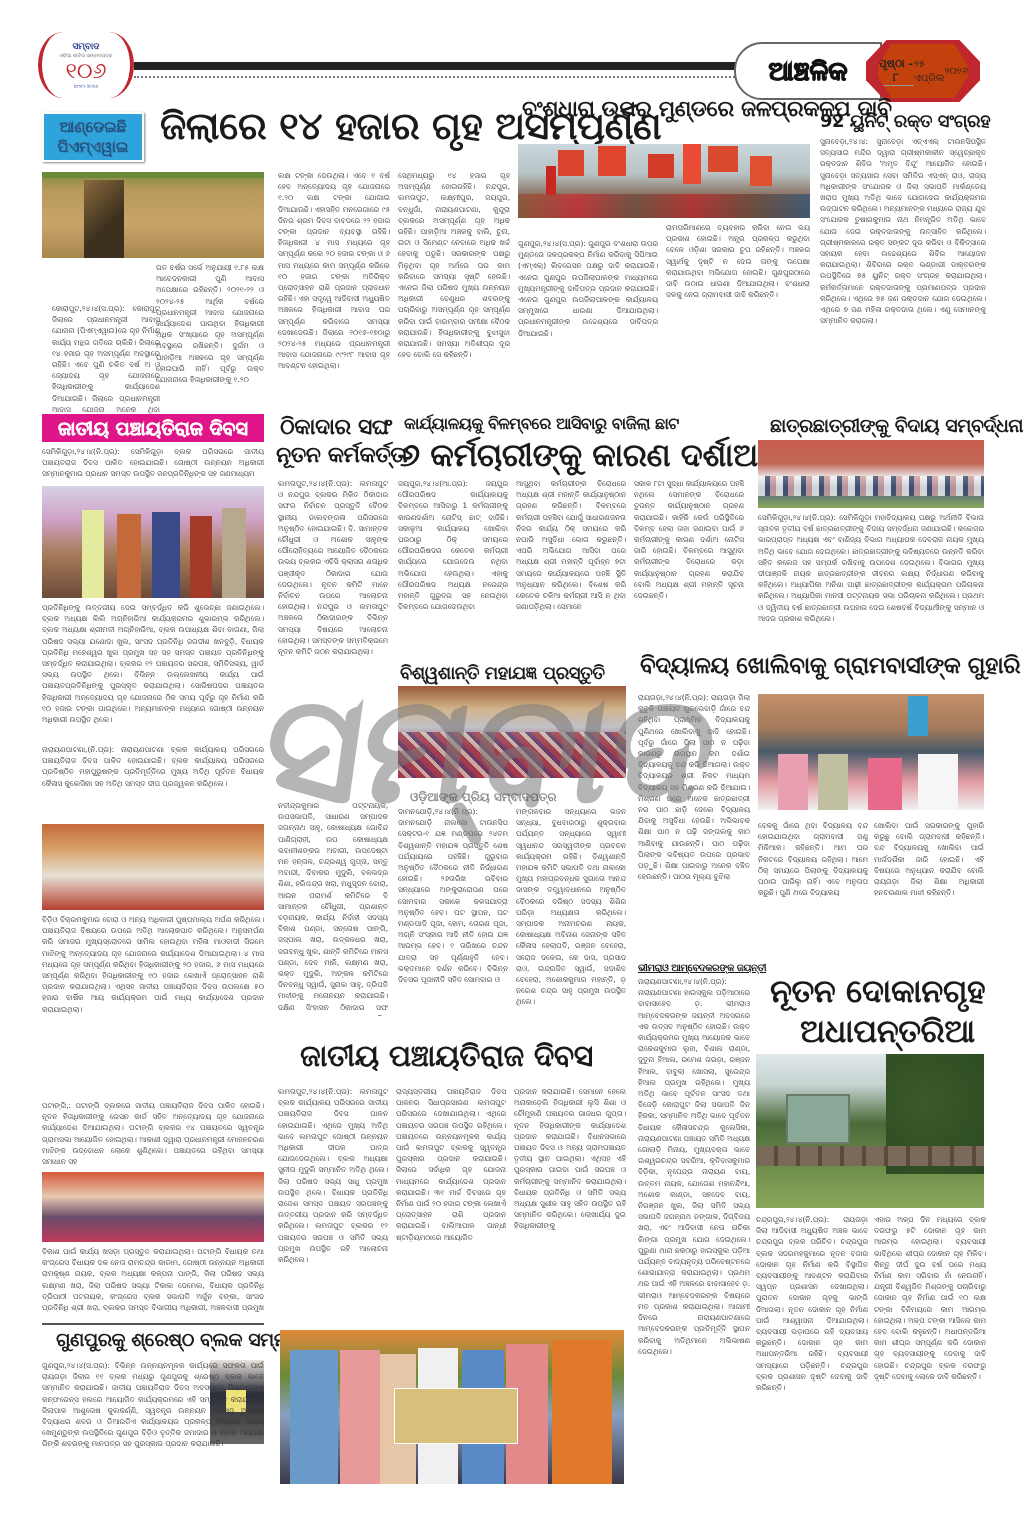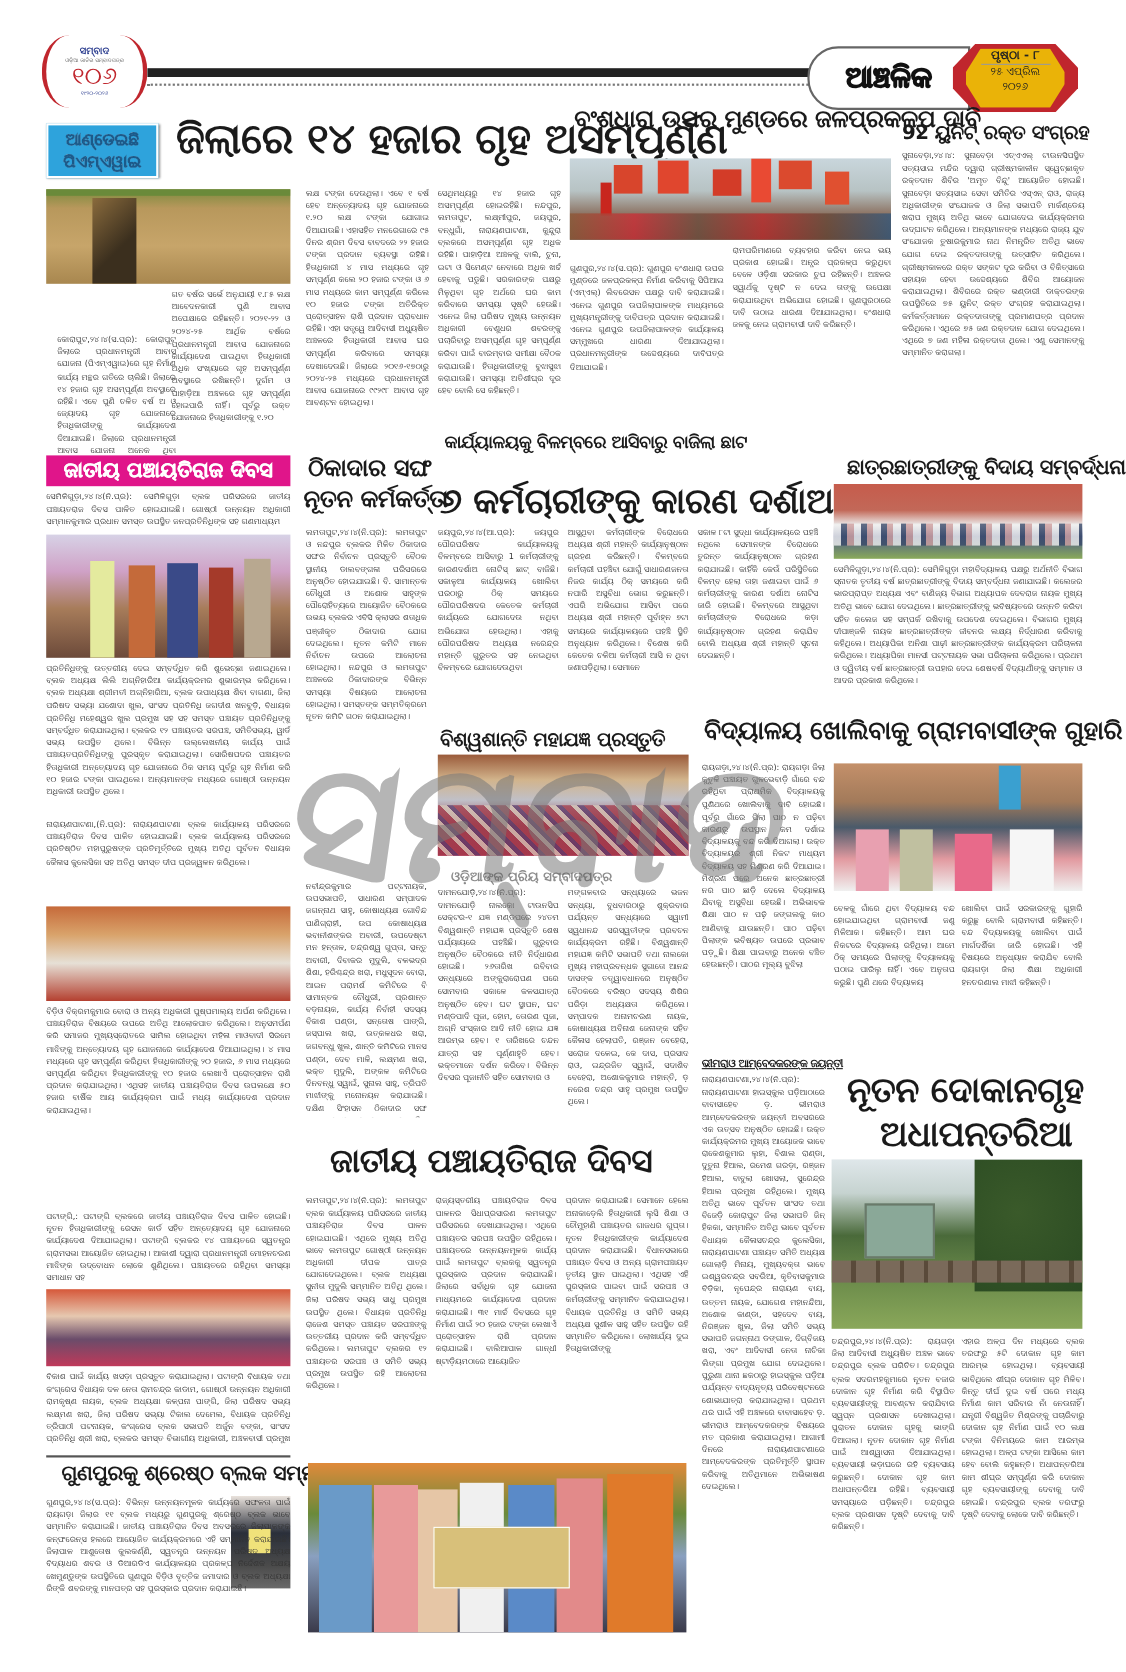--- a/index.html
+++ b/index.html
@@ -5,21 +5,21 @@
   * { box-sizing: border-box; margin: 0; padding: 0; }
   body { width: 1024px; height: 1520px; background: #fff; font-family: "DejaVu Sans", sans-serif; color: #222; position: relative; overflow: hidden; }
   .abs { position: absolute; }
   .masthead-logo { left: 38px; top: 32px; width: 96px; height: 66px; border-left: 4px solid #c0262d; border-right: 4px solid #c0262d; border-radius: 30px/40px; display: flex; flex-direction: column; align-items: center; justify-content: center; background: #fff; }
   .masthead-logo .l1 { font-size: 9px; color: #2b3d8f; font-weight: bold; }
   .masthead-logo .l2 { font-size: 5px; color: #555; }
   .masthead-logo .l3 { font-size: 22px; color: #c0262d; font-weight: normal; line-height: 24px; }
   .masthead-logo .l4 { font-size: 5px; color: #2b3d8f; }
   .section-tag { left: 734px; top: 42px; width: 148px; height: 58px; border: 2px solid #666; border-radius: 28px 0 0 28px; display: flex; align-items: center; justify-content: center; font-size: 26px; font-weight: bold; color: #fff; -webkit-text-stroke: 1.2px #111; background: #fff; }
   .page-badge { left: 866px; top: 40px; width: 114px; height: 62px; background: #c0262d; clip-path: polygon(18% 0, 82% 0, 100% 35%, 100% 65%, 82% 100%, 18% 100%, 0 65%, 0 35%); }
-  .page-badge-inner { left: 878px; top: 44px; width: 90px; height: 54px; background: #eab308; clip-path: polygon(15% 0, 85% 0, 100% 40%, 100% 60%, 85% 100%, 15% 100%, 0 60%, 0 40%); display: flex; flex-direction: column; align-items: center; justify-content: flex-start; font-size: 10px; color: #222; line-height: 14px; }
+  .page-badge-inner { left: 878px; top: 44px; width: 90px; height: 54px; background: #c2410c; clip-path: polygon(15% 0, 85% 0, 100% 40%, 100% 60%, 85% 100%, 15% 100%, 0 60%, 0 40%); display: flex; align-items: center; justify-content: center; font-size: 10px; color: #222; line-height: 14px; }
   .page-badge-inner .pg { font-weight: bold; font-size: 11px; border-bottom: 1px solid #999; width: 70%; text-align: center; }
   .head { font-weight: bold; color: #1a1a1a; white-space: nowrap; letter-spacing: -0.5px; }
   .body-text { font-size: 7.4px; line-height: 11.2px; color: #333; text-align: justify; overflow: hidden; }
   .photo { overflow: hidden; }
   .pmay-badge { left: 42px; top: 112px; width: 102px; height: 50px; background: #2ea3dc; border: 2px solid #fff; box-shadow: 1px 1px 2px #888; color: #fff; font-weight: bold; font-size: 15px; line-height: 20px; text-align: center; display: flex; flex-direction: column; justify-content: center; -webkit-text-stroke: 0.6px #1b5a8a; }
   .magenta-banner { left: 42px; top: 414px; width: 222px; height: 28px; background: #e0158a; color: #fff; font-weight: bold; font-size: 19px; display: flex; align-items: center; justify-content: center; -webkit-text-stroke: 0.4px #fff; }
   .hr { background: #555; height: 2px; }
   .watermark { left: 360px; top: 640px; width: 260px; height: 220px; color: rgba(120,120,120,0.55); font-size: 150px; font-weight: bold; display: flex; align-items: center; justify-content: center; transform: skewX(-8deg); pointer-events: none; }
   .watermark-sub { left: 410px; top: 790px; font-size: 12px; color: rgba(90,90,90,0.7); font-weight: bold; }
 </style>
@@ -95,21 +95,21 @@
 <div class="abs photo" style="left:210px; top:1360px; width:54px; height:84px; background:linear-gradient(180deg,#e9e2dc 0%,#2a2f3a 40%,#4a4a4a 75%,#6a6a6a 100%);">
   <div style="position:absolute;left:16px;top:30px;width:20px;height:22px;background:#f0e27a;"></div>
 </div>
 <div class="abs body-text" style="left:42px; top:1360px; width:222px; height:120px; shape-outside: inset(0 0 36px 168px);">ଗୁଣପୁର,୨୪।୪(ସ.ପ୍ର): ବିଭିନ୍ନ ଉନ୍ନୟନମୂଳକ କାର୍ଯ୍ୟରେ ସଫଳତା ପାଇଁ ରାୟଗଡ଼ା ଜିଲାର ୧୧ ବ୍ଲକ ମଧ୍ୟରୁ ଗୁଣପୁରକୁ ଶ୍ରେଷ୍ଠ ବ୍ଲକ ଭାବେ ସମ୍ମାନିତ କରାଯାଇଛି। ଜାତୀୟ ପଞ୍ଚାୟତିରାଜ ଦିବସ ଅବସରରେ ଜିଲାପାଳଙ୍କ କନ୍‌ଫରେନ୍ସ ହଲରେ ଆୟୋଜିତ କାର୍ଯ୍ୟକ୍ରମରେ ଏହି ସମ୍ମାନିତ କରାଯାଇଛି। ଜିଲାପାଳ ଆଶୁତୋଷ କୁଲକର୍ଣ୍ଣି, ସ୍ୱତନ୍ତ୍ର ଉନ୍ନୟନ ପରିଷଦ ଅଧ୍ୟକ୍ଷ ବିଦ୍ୟାଧର ଶବର ଓ ଡିଆରଡିଏ କାର୍ଯ୍ୟାଳୟର ପ୍ରକଳ୍ପ ନିର୍ଦ୍ଦେଶକ ଅକ୍ଷୟ ଖେମୁଣ୍ଡୁଙ୍କ ଉପସ୍ଥିତିରେ ଗୁଣପୁର ବିଡ଼ିଓ ବୃତ୍ତିକ ଜମାଦାର ଓ ବ୍ଲକ ଅଧ୍ୟକ୍ଷା ରିଙ୍କି ଶବରଙ୍କୁ ମାନପତ୍ର ସହ ପୁରସ୍କାର ପ୍ରଦାନ କରାଯାଇଛି।</div>
 
 <div class="abs head" style="left:280px; top:414px; font-size:22px;">ଠିକାଦାର ସଙ୍ଘ</div>
 <div class="abs head" style="left:276px; top:442px; font-size:22px;">ନୂତନ କର୍ମକର୍ତ୍ତା</div>
 <div class="abs body-text" style="left:278px; top:478px; width:110px; height:320px;">ଲମତାପୁଟ,୨୪।୪(ନି.ପ୍ର): ଲମତାପୁଟ ଓ ନନ୍ଦପୁର ବ୍ଲକର ମିଳିତ ଠିକାଦାର ସଙ୍ଘର ନିର୍ବାଚନ ପ୍ରସ୍ତୁତି ବୈଠକ ସ୍ଥାନୀୟ ଡାଲବଙ୍ଗଳା ପରିସରରେ ଅନୁଷ୍ଠିତ ହୋଇଯାଇଛି। ବି. ସାମାନ୍ତକ ଚୌଧୁରୀ ଓ ଅଶୋକ ସାହୁଙ୍କ ପୌରୋହିତ୍ୟରେ ଆୟୋଜିତ ବୈଠକରେ ଉଭୟ ବ୍ଲକର ଏବିସି କ୍ଲାସର ଶତାଧିକ ପଞ୍ଜୀକୃତ ଠିକାଦାର ଯୋଗ ଦେଇଥିଲେ। ନୂତନ କମିଟି ମାନେ ନିର୍ବାଚନ ଉପରେ ଆଲୋଚନା ହୋଇଥିଲା। ନନ୍ଦପୁର ଓ ଲମତାପୁଟ ଅଞ୍ଚଳରେ ଠିକାଦାରଙ୍କ ବିଭିନ୍ନ ସମସ୍ୟା ବିଷୟରେ ଆଲୋଚନା ହୋଇଥିଲା। ସମସ୍ତଙ୍କ ସମ୍ମତିକ୍ରମେ ନୂତନ କମିଟି ଗଠନ କରାଯାଇଥିଲା।</div>
 <div class="abs body-text" style="left:278px; top:800px; width:110px; height:216px;">ନବୀନ୍ଦ୍ରକୁମାର ପଟ୍ଟନାୟକ, ଉପସଭାପତି, ସାଧାରଣ ସମ୍ପାଦକ ଜଗନ୍ନାଥ ସାହୁ, କୋଷାଧ୍ୟକ୍ଷ ଗୋବିନ୍ଦ ପାଣିଗ୍ରାହୀ, ଉପ କୋଷାଧ୍ୟକ୍ଷ ଭବାନୀଶଙ୍କର ଅବାରୀ, ଉପଦେଷ୍ଟା ମନ ହନ୍ତାଳ, ଚନ୍ଦ୍ରଶ୍ୱ ଗୁପ୍ତା, ସନ୍ତୁ ଅବାରୀ, ଦିବାକର ମୁଦୁଲି, ବଳଭଦ୍ର ଶିଶା, ହରିଶ୍ଚନ୍ଦ୍ର ଖରା, ମଧୁସୂଦନ ବୋରା, ଆଇନ ପରାମର୍ଶ କମିଟିରେ ବି ସାମାନ୍ତକ ଚୌଧୁରୀ, ପ୍ରଶାନ୍ତ ବଡ଼ନାୟକ, କାର୍ଯ୍ୟ ନିର୍ବାହୀ ସଦସ୍ୟ ବିକାଶ ପଣ୍ଡା, ସନ୍ତୋଷ ପାଙ୍ଗି, ଜସ୍‌ପାଲ ଖରା, ଉତ୍କଳଧର ଖରା, ଜଗବନ୍ଧୁ ଖୁଲ, ଶାନ୍ତି କମିଟିରେ ମାନସ ପଣ୍ଡା, ଦେବ ମାଳି, ଲକ୍ଷ୍ମଣ ଖରା, ଭକ୍ତ ମୁଦୁଲି, ଅଙ୍କଳ କମିଟିରେ ଦିନବନ୍ଧୁ ସ୍ୱାଇଁ, ସୁନାଲ ସାହୁ, ତ୍ରିପତି ମାଝୀଙ୍କୁ ମନୋନୟନ କରାଯାଇଛି। ଦକ୍ଷିଣ ସିଂହାସନ ଠିକାଦାର ସଙ୍ଘ ସମ୍ପାଦକ ଓ ନନ୍ଦପୁର ନାମରେ ନାମିତ କରାଯାଇଥିଲା। ସନ୍ତୋଷକୁମାର ସାହୁ ଧନ୍ୟବାଦ ଦେଇଥିଲେ।</div>
 
-<div class="abs head" style="left:404px; top:392px; font-size:16px;">କାର୍ଯ୍ୟାଳୟକୁ ବିଳମ୍ବରେ ଆସିବାରୁ ବାଜିଲା ଛାଟ</div>
+<div class="abs head" style="left:404px; top:414px; font-size:16px;">କାର୍ଯ୍ୟାଳୟକୁ ବିଳମ୍ବରେ ଆସିବାରୁ ବାଜିଲା ଛାଟ</div>
 <div class="abs head" style="left:400px; top:436px; font-size:32px;">୬ କର୍ମଚାରୀଙ୍କୁ କାରଣ ଦର୍ଶାଅ</div>
 <div class="abs body-text" style="left:398px; top:478px; width:110px; height:168px;">ଜୟପୁର,୨୪।୪(ଆ.ପ୍ର): ଜୟପୁର ପୌରପରିଷଦ କାର୍ଯ୍ୟାଳୟକୁ ବିଳମ୍ବରେ ଆସିବାରୁ 1 କର୍ମଚାରୀଙ୍କୁ କାରଣଦର୍ଶାଅ ନୋଟିସ୍ ଛାଟ୍ ବାଜିଛି। ସକାଳୁଆ କାର୍ଯ୍ୟାଳୟ ଖୋଲିବା ପରଠାରୁ ଠିକ୍ ସମୟରେ ପୌରପରିଷଦର କେତେକ କର୍ମଚାରୀ କାର୍ଯ୍ୟରେ ଯୋଗଦେଉ ନଥିବା ଅଭିଯୋଗ ହେଉଥିଲା। ଏହାକୁ ପୌରପରିଷଦ ଅଧ୍ୟକ୍ଷ ନରେନ୍ଦ୍ର ମହାନ୍ତି ଗୁରୁତର ସହ ନେଇଥିବା ବିଳମ୍ବରେ ଯୋଗଦେଉଥିବା</div>
 <div class="abs body-text" style="left:516px; top:478px; width:110px; height:168px;">ଆସୁଥିବା କର୍ମଚାରୀଙ୍କ ବିରୋଧରେ ଅଧ୍ୟକ୍ଷ ଶ୍ରୀ ମହାନ୍ତି କାର୍ଯ୍ୟାନୁଷ୍ଠାନ ଗ୍ରହଣ କରିଛନ୍ତି। ବିଳମ୍ବରେ କର୍ମଚାରୀ ପହଞ୍ଚିବା ଯୋଗୁଁ ସାଧାରଣଜନତା ନିଜର କାର୍ଯ୍ୟ ଠିକ୍ ସମୟରେ କରି ନପାରି ଅସୁବିଧା ଭୋଗ କରୁଛନ୍ତି। ଏପରି ଅଭିଯୋଗ ଆସିବା ପରେ ଅଧ୍ୟକ୍ଷ ଶ୍ରୀ ମହାନ୍ତି ପୂର୍ବାହ୍ନ ୭ଟା ସମୟରେ କାର୍ଯ୍ୟାଳୟରେ ପହଞ୍ଚି ସ୍ଥିତି ଅନୁଧ୍ୟାନ କରିଥିଲେ। ବିଶେଷ କରି କେତେକ ଚଳିଆ କର୍ମଚାରୀ ଆସି ନ ଥିବା ଜଣାପଡ଼ିଥିଲା। ସେମାନେ</div>
 <div class="abs body-text" style="left:634px; top:478px; width:110px; height:136px;">ସକାଳ ୮ଟା ସୁଦ୍ଧା କାର୍ଯ୍ୟାଳୟରେ ପହଞ୍ଚି ନଥିଲେ ସେମାନଙ୍କ ବିରୋଧରେ ତୁରନ୍ତ କାର୍ଯ୍ୟାନୁଷ୍ଠାନ ଗ୍ରହଣ କରାଯାଇଛି। କାହିଁକି କେଉଁ ପରିସ୍ଥିତିରେ ବିଳମ୍ବ ହେଲା ତାହା ଜଣାଇବା ପାଇଁ ୬ କର୍ମଚାରୀଙ୍କୁ କାରଣ ଦର୍ଶାଅ ନୋଟିସ ଜାରି ହୋଇଛି। ବିଳମ୍ବରେ ଆସୁଥିବା କର୍ମଚାରୀଙ୍କ ବିରୋଧରେ କଡ଼ା କାର୍ଯ୍ୟାନୁଷ୍ଠାନ ଗ୍ରହଣ କରାଯିବ ବୋଲି ଅଧ୍ୟକ୍ଷ ଶ୍ରୀ ମହାନ୍ତି ସୂଚନା ଦେଇଛନ୍ତି।</div>
 
 <div class="abs head" style="left:770px; top:414px; font-size:19px;">ଛାତ୍ରଛାତ୍ରୀଙ୍କୁ ବିଦାୟ ସମ୍ବର୍ଦ୍ଧନା</div>
 <div class="abs photo" style="left:758px; top:440px; width:226px; height:68px; background:linear-gradient(180deg,#c65c4c 0%,#c26858 35%,#ececec 55%,#4a5a88 70%,#8aaa5a 100%);">
   <div style="position:absolute;left:0;top:36px;width:226px;height:20px;background:repeating-linear-gradient(90deg,#f0f0f0 0 7px,#3a4a6a 7px 12px,#d0a0a0 12px 18px);opacity:0.8;"></div>
 </div>
 <div class="abs body-text" style="left:758px; top:512px; width:226px; height:124px;">ସେମିଳିଗୁଡ଼ା,୨୪।୪(ନି.ପ୍ର): ସେମିଳିଗୁଡ଼ା ମହାବିଦ୍ୟାଳୟ ପକ୍ଷରୁ ଅର୍ଥନୀତି ବିଭାଗ ସ୍ନାତକ ତୃତୀୟ ବର୍ଷ ଛାତ୍ରଛାତ୍ରୀଙ୍କୁ ବିଦାୟ ସମ୍ବର୍ଦ୍ଧନା ଜଣାଯାଇଛି। କଲେଜର ଭାରପ୍ରାପ୍ତ ଅଧ୍ୟକ୍ଷ ଏବଂ ବାଣିଜ୍ୟ ବିଭାଗ ଅଧ୍ୟାପକ ଦେବରାଜ ନାୟକ ମୁଖ୍ୟ ଅତିଥି ଭାବେ ଯୋଗ ଦେଇଥିଲେ। ଛାତ୍ରଛାତ୍ରୀଙ୍କୁ ଭବିଷ୍ୟତରେ ଉନ୍ନତି କରିବା ସହିତ କଲେଜ ସହ ସମ୍ପର୍କ ରଖିବାକୁ ଉପଦେଶ ଦେଇଥିଲେ। ବିଭାଗର ମୁଖ୍ୟ ଦୀପାଞ୍ଜଳି ନାୟକ ଛାତ୍ରଛାତ୍ରୀଙ୍କ ଜୀବନର ଲକ୍ଷ୍ୟ ନିର୍ଦ୍ଧାରଣ କରିବାକୁ କହିଥିଲେ। ଅଧ୍ୟାପିକା ଅନିଶା ପାଢ଼ୀ ଛାତ୍ରଛାତ୍ରୀଙ୍କ କାର୍ଯ୍ୟକ୍ରମ ପରିଚାଳନା କରିଥିଲେ। ଅଧ୍ୟାପିକା ମାନସୀ ପଟ୍ଟନାୟକ ସଭା ପରିଚାଳନା କରିଥିଲେ। ପ୍ରଥମ ଓ ଦ୍ୱିତୀୟ ବର୍ଷ ଛାତ୍ରଛାତ୍ରୀ ଉପହାର ଦେଇ ଶେଷବର୍ଷ ବିଦ୍ୟାର୍ଥୀଙ୍କୁ ସମ୍ମାନ ଓ ଆଦର ପ୍ରକାଶ କରିଥିଲେ।</div>

